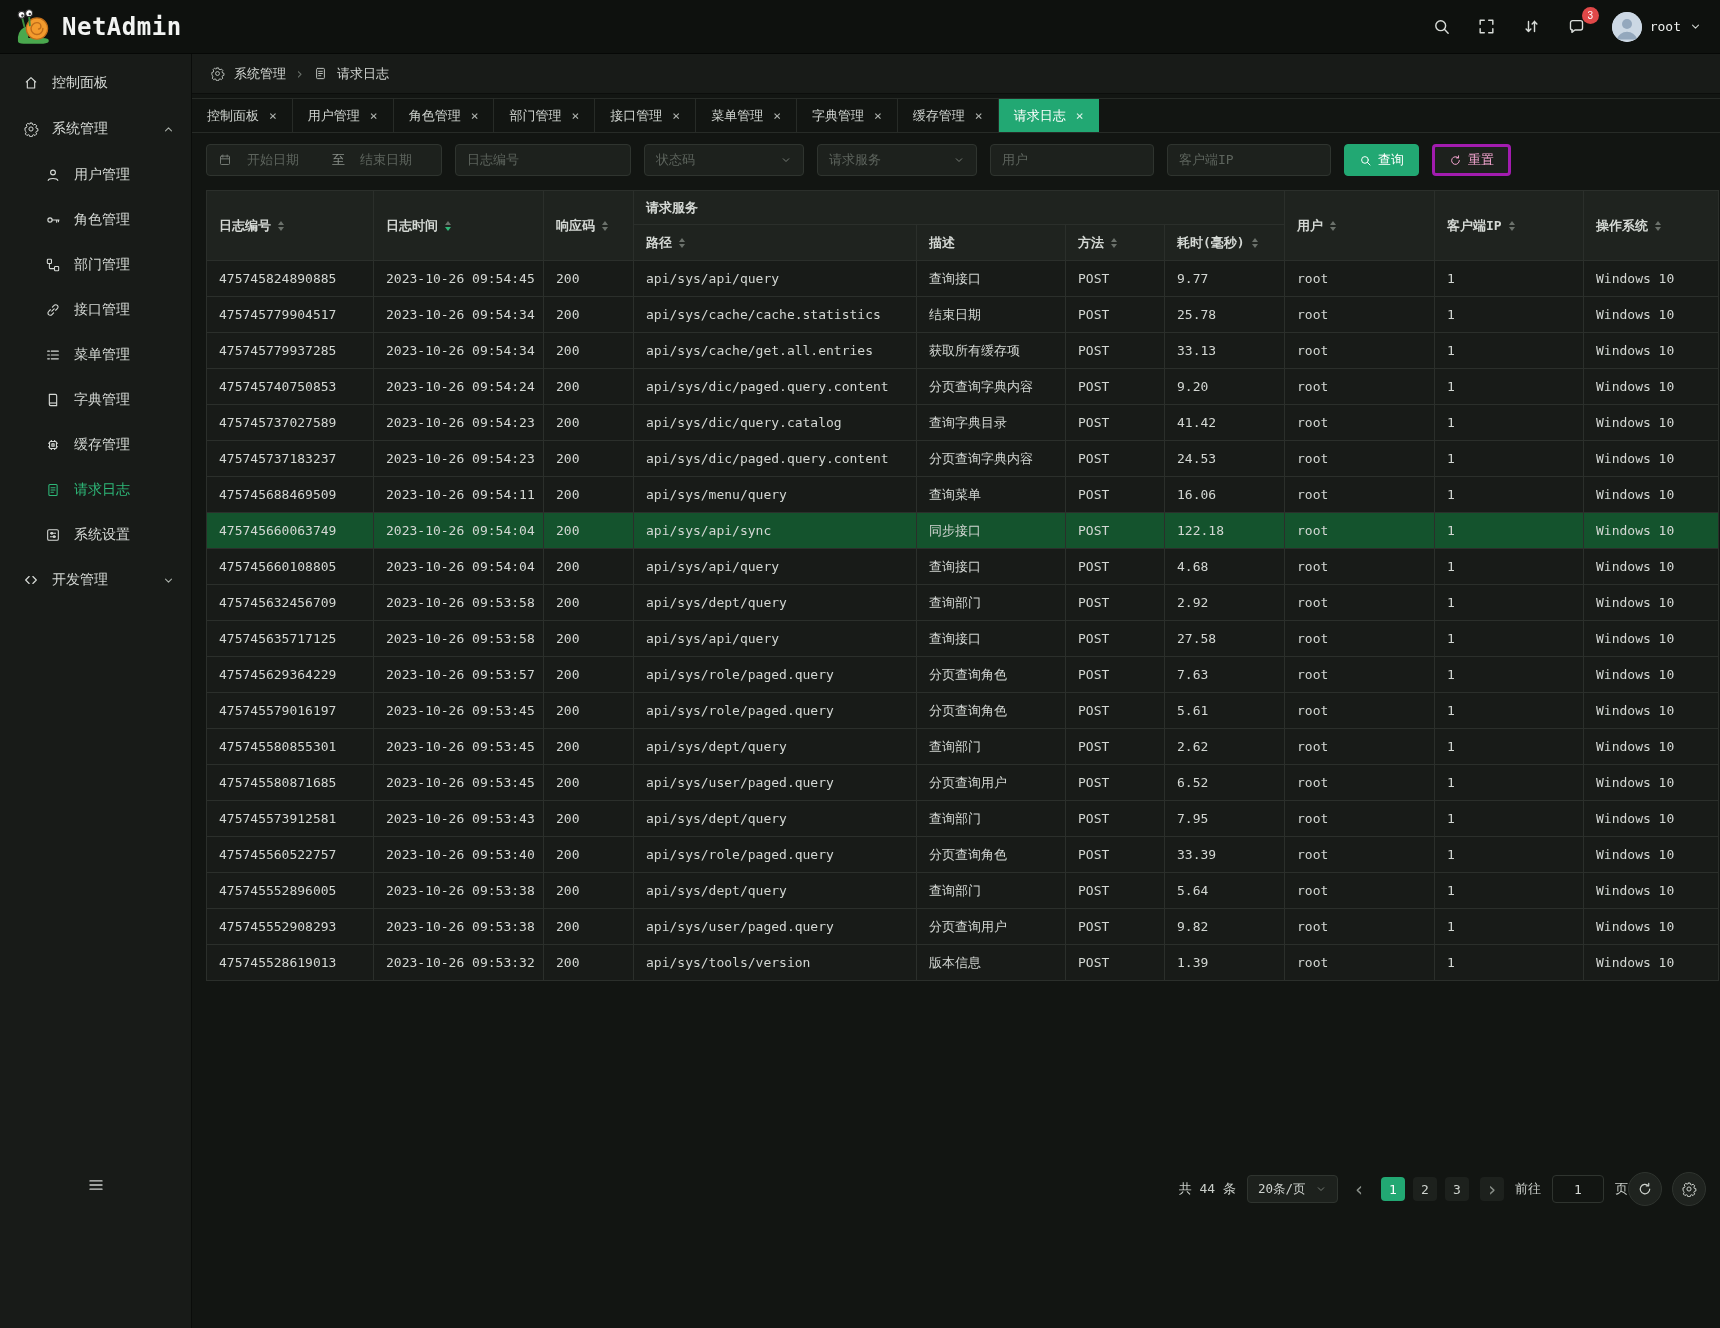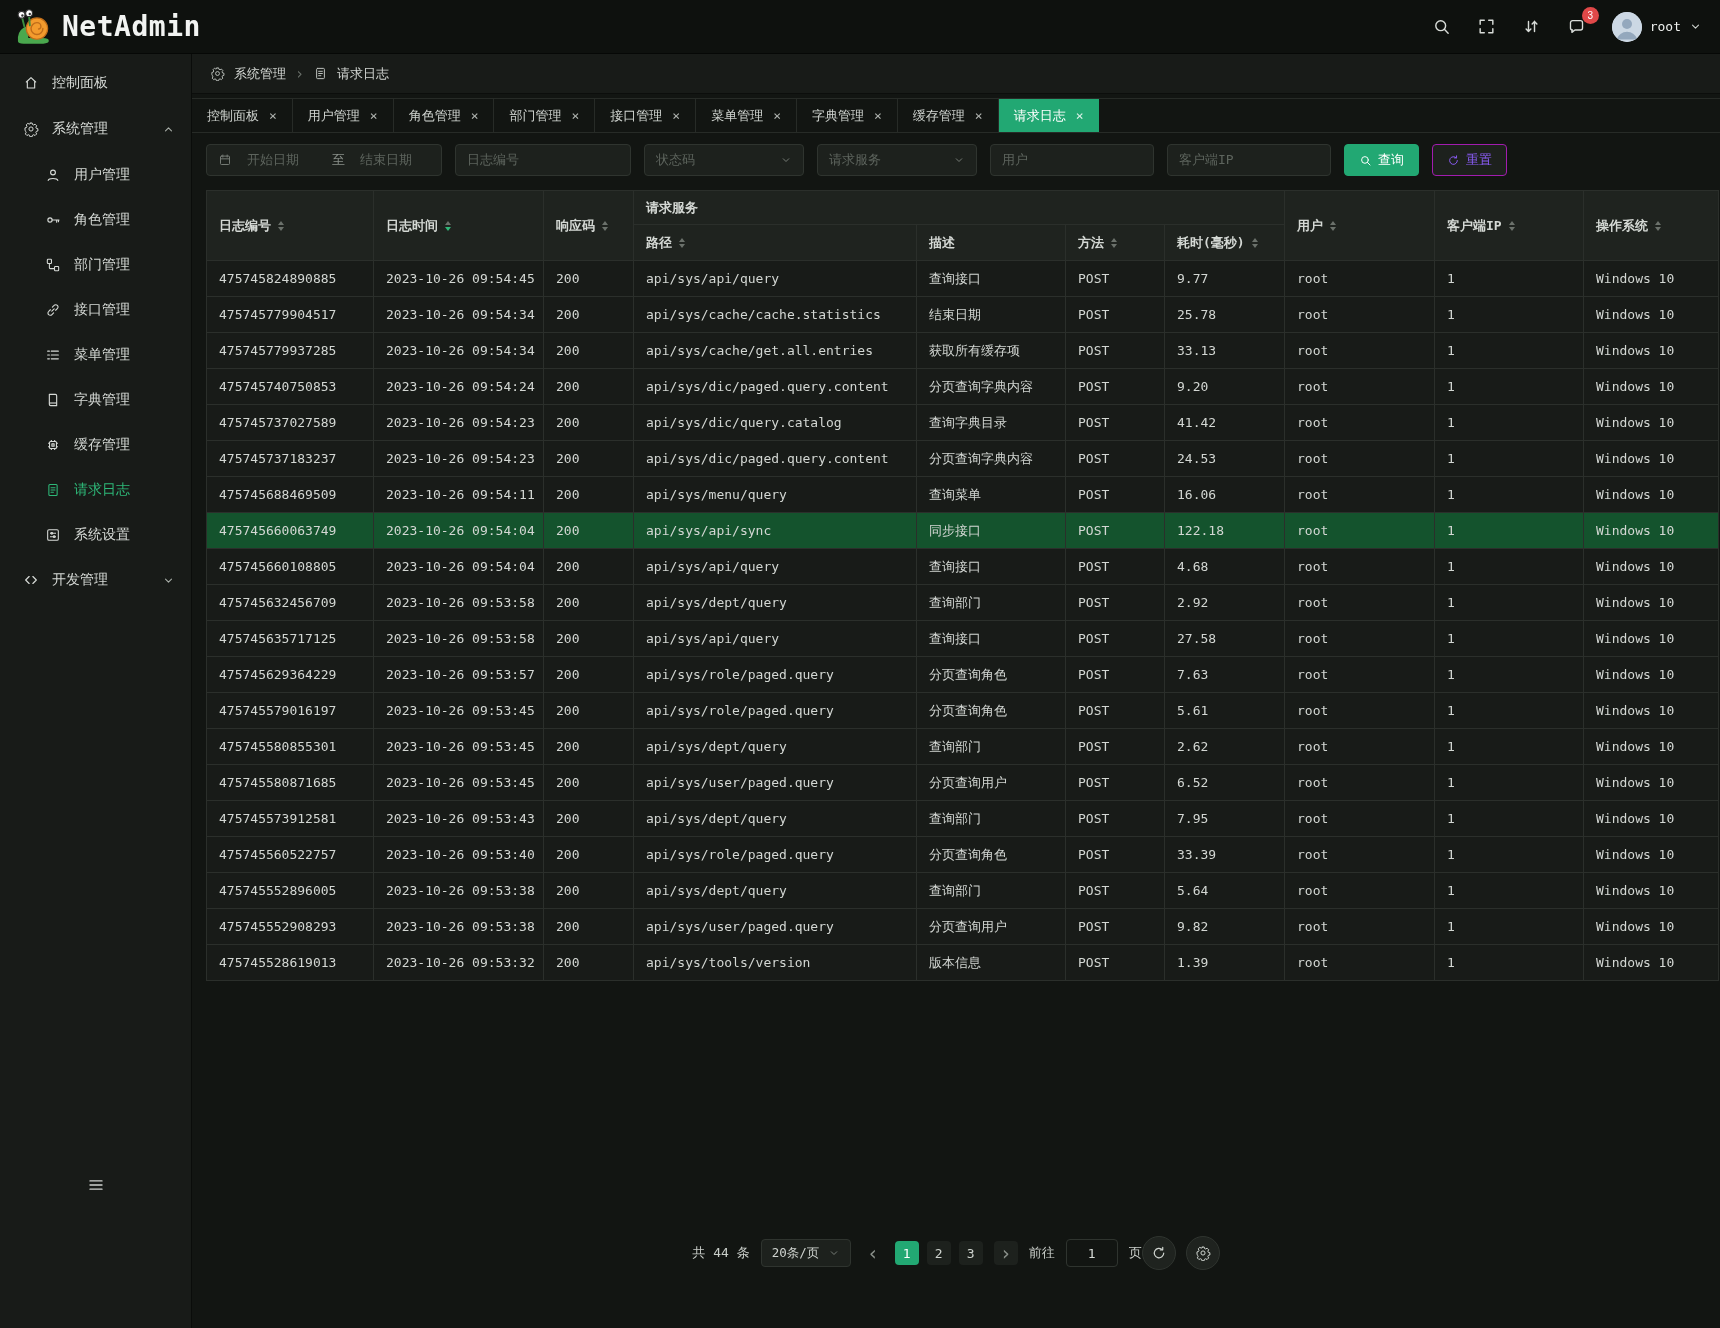--- a/index.html
+++ b/index.html
@@ -8,21 +8,21 @@
        font-family:"DejaVu Sans Mono","Liberation Sans",sans-serif;
        -webkit-font-smoothing:antialiased;color:#d6dad6}
   svg{display:block}
   .app{display:grid;grid-template-columns:192px 1fr;grid-template-rows:54px 1fr;
        width:1720px;height:1328px;background:#121512}
 
   
   .topbar{grid-column:1/3;background:#0e110e;border-bottom:1px solid #060806;
           display:flex;align-items:center;padding:0 18px 0 14px}
   .brand{display:flex;align-items:center;gap:10px;cursor:pointer}
-  .brand-name{font-size:28px;font-weight:bold;color:#f2f4f2;letter-spacing:.5px}
+  .brand-name{font-size:24px;font-weight:bold;color:#f2f4f2;letter-spacing:.5px}
   .top-actions{margin-left:auto;display:flex;align-items:center;gap:22px}
   .tbtn{background:none;border:none;color:#d8dcd8;cursor:pointer;position:relative;padding:2px}
   .tbtn svg{width:19px;height:19px}
   .badge{position:absolute;top:-8px;right:-11px;background:#e04848;color:#fff;
          font-size:10px;line-height:1;min-width:17px;height:17px;border-radius:9px;
          display:flex;align-items:center;justify-content:center;padding:0 4px}
   .user{display:flex;align-items:center;gap:8px;margin-left:2px;cursor:pointer}
   .avatar{width:30px;height:30px;border-radius:50%;overflow:hidden;background:#ccd8e4;display:block}
   .uname{font-size:13px;color:#eef0ee}
   .user .chev-dn{width:13px;height:13px;color:#cfd4cf}
@@ -68,21 +68,21 @@
   .w-logid{width:176px}
   .w-status{width:160px;cursor:pointer}
   .w-service{width:160px;cursor:pointer}
   .w-user{width:164px}
   .w-ip{width:164px}
   .sel .dn{width:12px;height:12px;color:#767c76;margin-left:auto}
   .btn{display:flex;align-items:center;gap:6px;font-size:13px;border-radius:4px;
        padding:0 14px;height:32px;cursor:pointer;font-family:inherit;white-space:nowrap}
   .btn svg{width:13px;height:13px}
   .btn.primary{background:#22a873;border:1px solid #22a873;color:#fff}
-  .btn.plain{background:#1d211d;border:1px solid #a21caf;color:#8b5cf6}
+  .btn.plain{background:#1d211d;border:3px solid #a21caf;color:#f9a8d4}
 
   
   .logtable{width:calc(100% - 28px);margin:14px 14px 0;border-collapse:collapse;
             table-layout:fixed;font-size:13px}
   .logtable th,.logtable td{border:1px solid #2b2f2b;padding:0 12px;text-align:left;
             overflow:hidden;white-space:nowrap}
   .logtable thead th{background:#1f231f;color:#d4d8d4;font-weight:700}
   .logtable thead tr.r1 th{height:34px}
   .logtable thead tr.r2 th{height:36px}
   .logtable thead th.grp{vertical-align:middle}
@@ -93,22 +93,22 @@
   td.num{text-align:left}
   .thwrap{display:inline-flex;align-items:center;gap:7px;cursor:pointer}
   .caret{display:inline-flex;flex-direction:column;gap:2px}
   .caret i{display:block;width:0;height:0;border-left:3.5px solid transparent;
            border-right:3.5px solid transparent}
   .caret .u{border-bottom:4.5px solid #6b716b}
   .caret .d{border-top:4.5px solid #6b716b}
   .caret.desc .d{border-top-color:#2eb878}
 
   
-  .bottombar{position:absolute;left:14px;right:14px;top:1182px;display:flex;
-             align-items:center;justify-content:center}
+  .bottombar{position:absolute;left:14px;right:14px;top:1118px;display:flex;
+             align-items:center;justify-content:flex-end}
   .pager{display:flex;align-items:center;gap:11px;color:#c9cec9;font-size:13px}
   .psel{height:28px;background:#1d211d;border:1px solid #2f342f;border-radius:4px;
         display:flex;align-items:center;gap:9px;padding:0 10px;font-size:12.5px;
         color:#d0d4d0;cursor:pointer}
   .psel .dn{width:12px;height:12px;color:#767c76}
   .pnav{background:none;border:none;color:#8a908a;font-size:19px;line-height:1;
         padding:0 5px;cursor:pointer;font-family:inherit}
   .pnav.boxed{background:#1d211d;border-radius:4px;min-width:24px;height:24px}
   .pages{display:flex;gap:8px}
   .pbtn{min-width:24px;height:24px;border-radius:4px;background:#1d211d;border:none;

